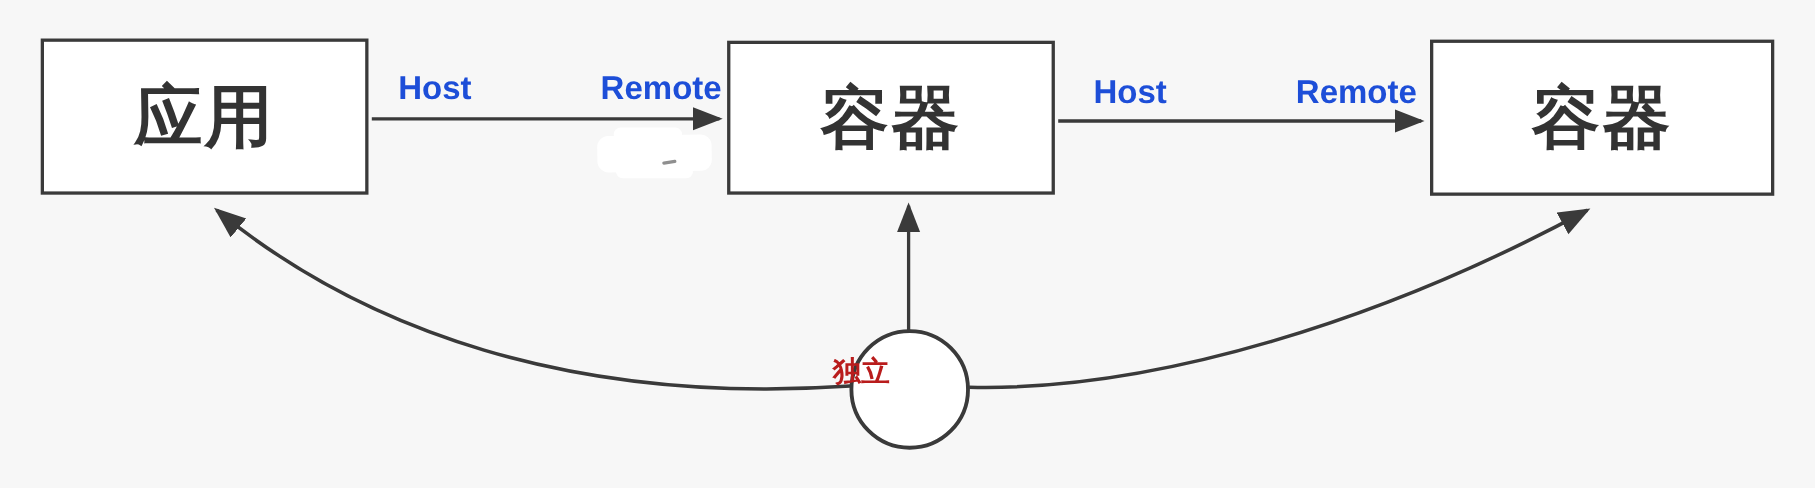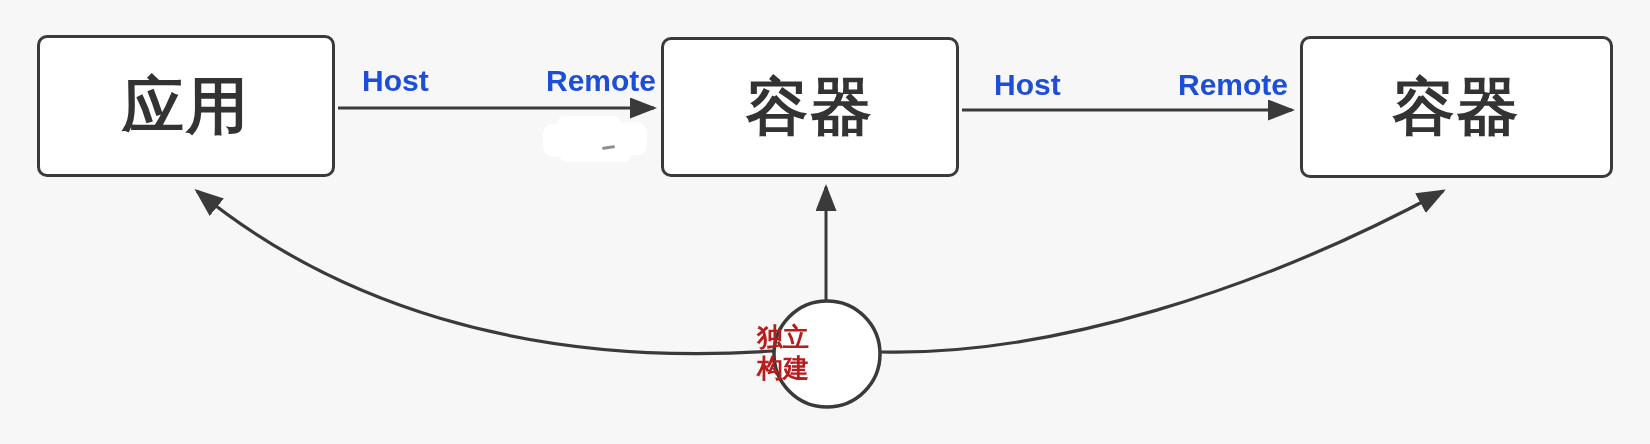--- a/index.html
+++ b/index.html
@@ -18,21 +18,21 @@
     position: absolute;
     left: 0;
     top: 0;
     width: 1650px;
     height: 444px;
   }
   .node {
     position: absolute;
     background: #ffffff;
     border: 3px solid #3a3a3a;
-    border-radius: 10px;
+    border-radius: 0;
     display: flex;
     align-items: center;
     justify-content: center;
     box-sizing: border-box;
   }
   .node-label {
     font-size: 62px;
     font-weight: bold;
     color: #333333;
     letter-spacing: 2px;
@@ -115,16 +115,15 @@
     <span class="node-label">容器</span>
   </div>
 
   <div class="edge-label" style="left:362px; top:64px;">Host</div>
   <div class="edge-label" style="left:546px; top:64px;">Remote</div>
   <div class="edge-label" style="left:994px; top:68px;">Host</div>
   <div class="edge-label" style="left:1178px; top:68px;">Remote</div>
 
   <div class="badge-label">
     <span>独立</span>
-    <span>构建</span>
   </div>
 
 </div>
 
 </body></html>

